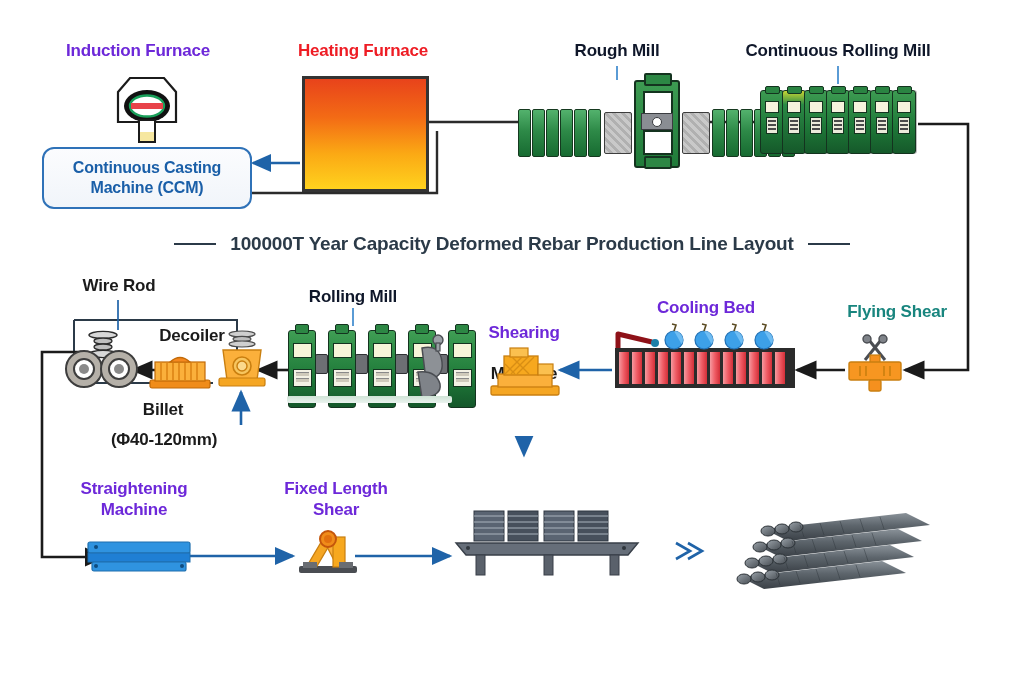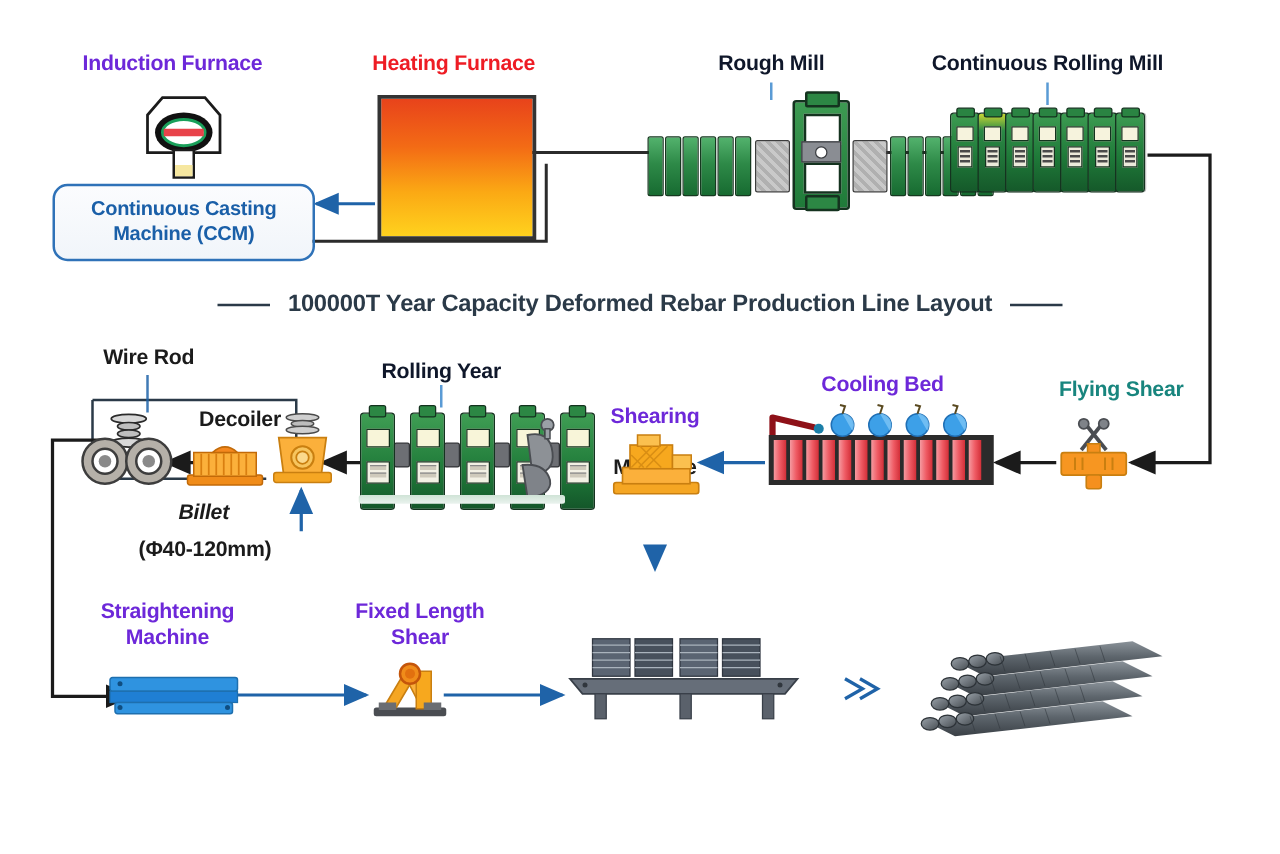--- a/index.html
+++ b/index.html
@@ -229,23 +229,23 @@
         <span class="slot">
           <i></i>
           <i></i>
           <i></i>
         </span>
       </div>
   </div>
 
   <div class="lbl c-black" style="left:62px;top:276px;width:114px;font-size:17px;">Wire Rod</div>
   <div class="lbl c-black" style="left:132px;top:326px;width:120px;font-size:17px;">Decoiler</div>
-  <div class="lbl c-black" style="left:108px;top:400px;width:110px;font-size:17px;font-style:italic;">Billet</div>
+  <div class="lbl c-black" style="left:108px;top:400px;width:110px;font-size:17px;">Billet</div>
   <div class="lbl c-black" style="left:86px;top:430px;width:156px;font-size:17px;">(Φ40-120mm)</div>
-  <div class="lbl c-green" style="left:285px;top:287px;width:136px;font-size:17px;">Rolling Year</div>
+  <div class="lbl c-green" style="left:285px;top:287px;width:136px;font-size:17px;">Rolling Mill</div>
   <div class="lbl" style="left:458px;top:302px;width:132px;font-size:17px;">
     <span class="c-blue">Shearing</span><br>
     <span class="c-black">Machine</span>
   </div>
   <div class="lbl c-blue" style="left:630px;top:298px;width:152px;font-size:17px;">Cooling Bed</div>
   <div class="lbl c-teal" style="left:823px;top:302px;width:148px;font-size:17px;">Flying Shear</div>
 
   <div class="mach" style="left:84px;top:330px;">
     <svg width="38" height="30" viewBox="0 0 38 30">
       <ellipse cx="19" cy="5" rx="14" ry="3.6" fill="#d8d8d8" stroke="#2b2b2b" stroke-width="1.4"></ellipse>

